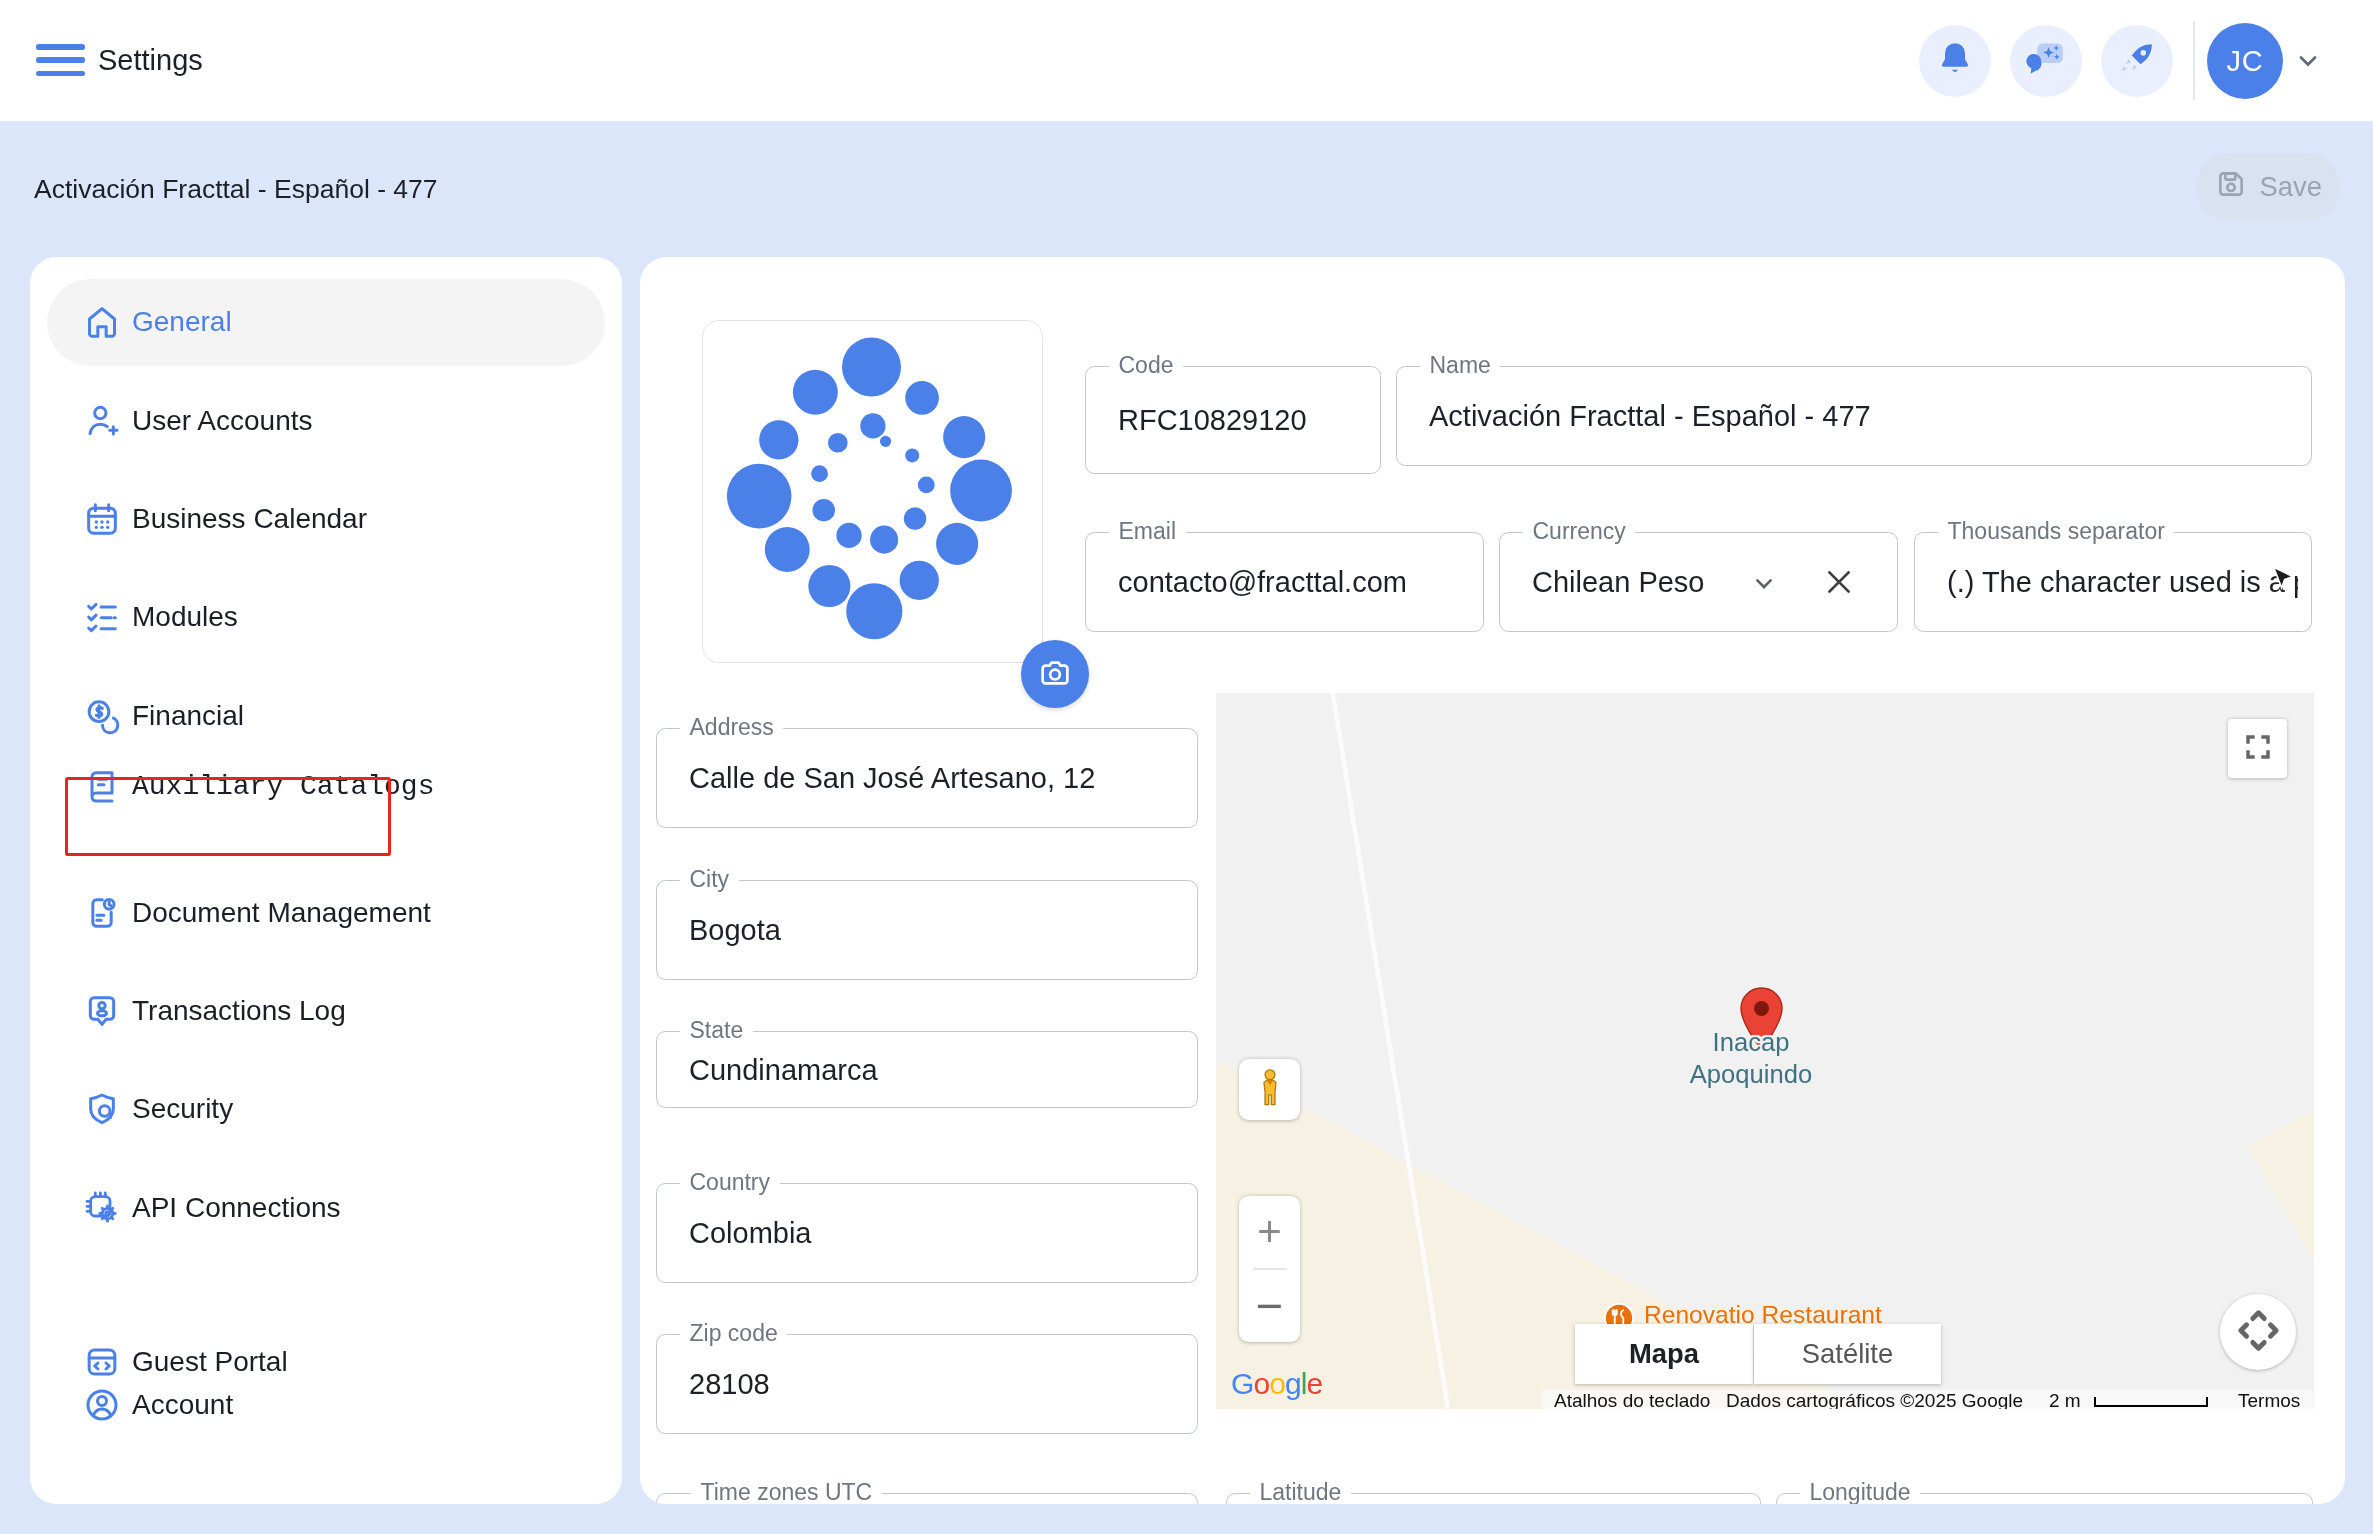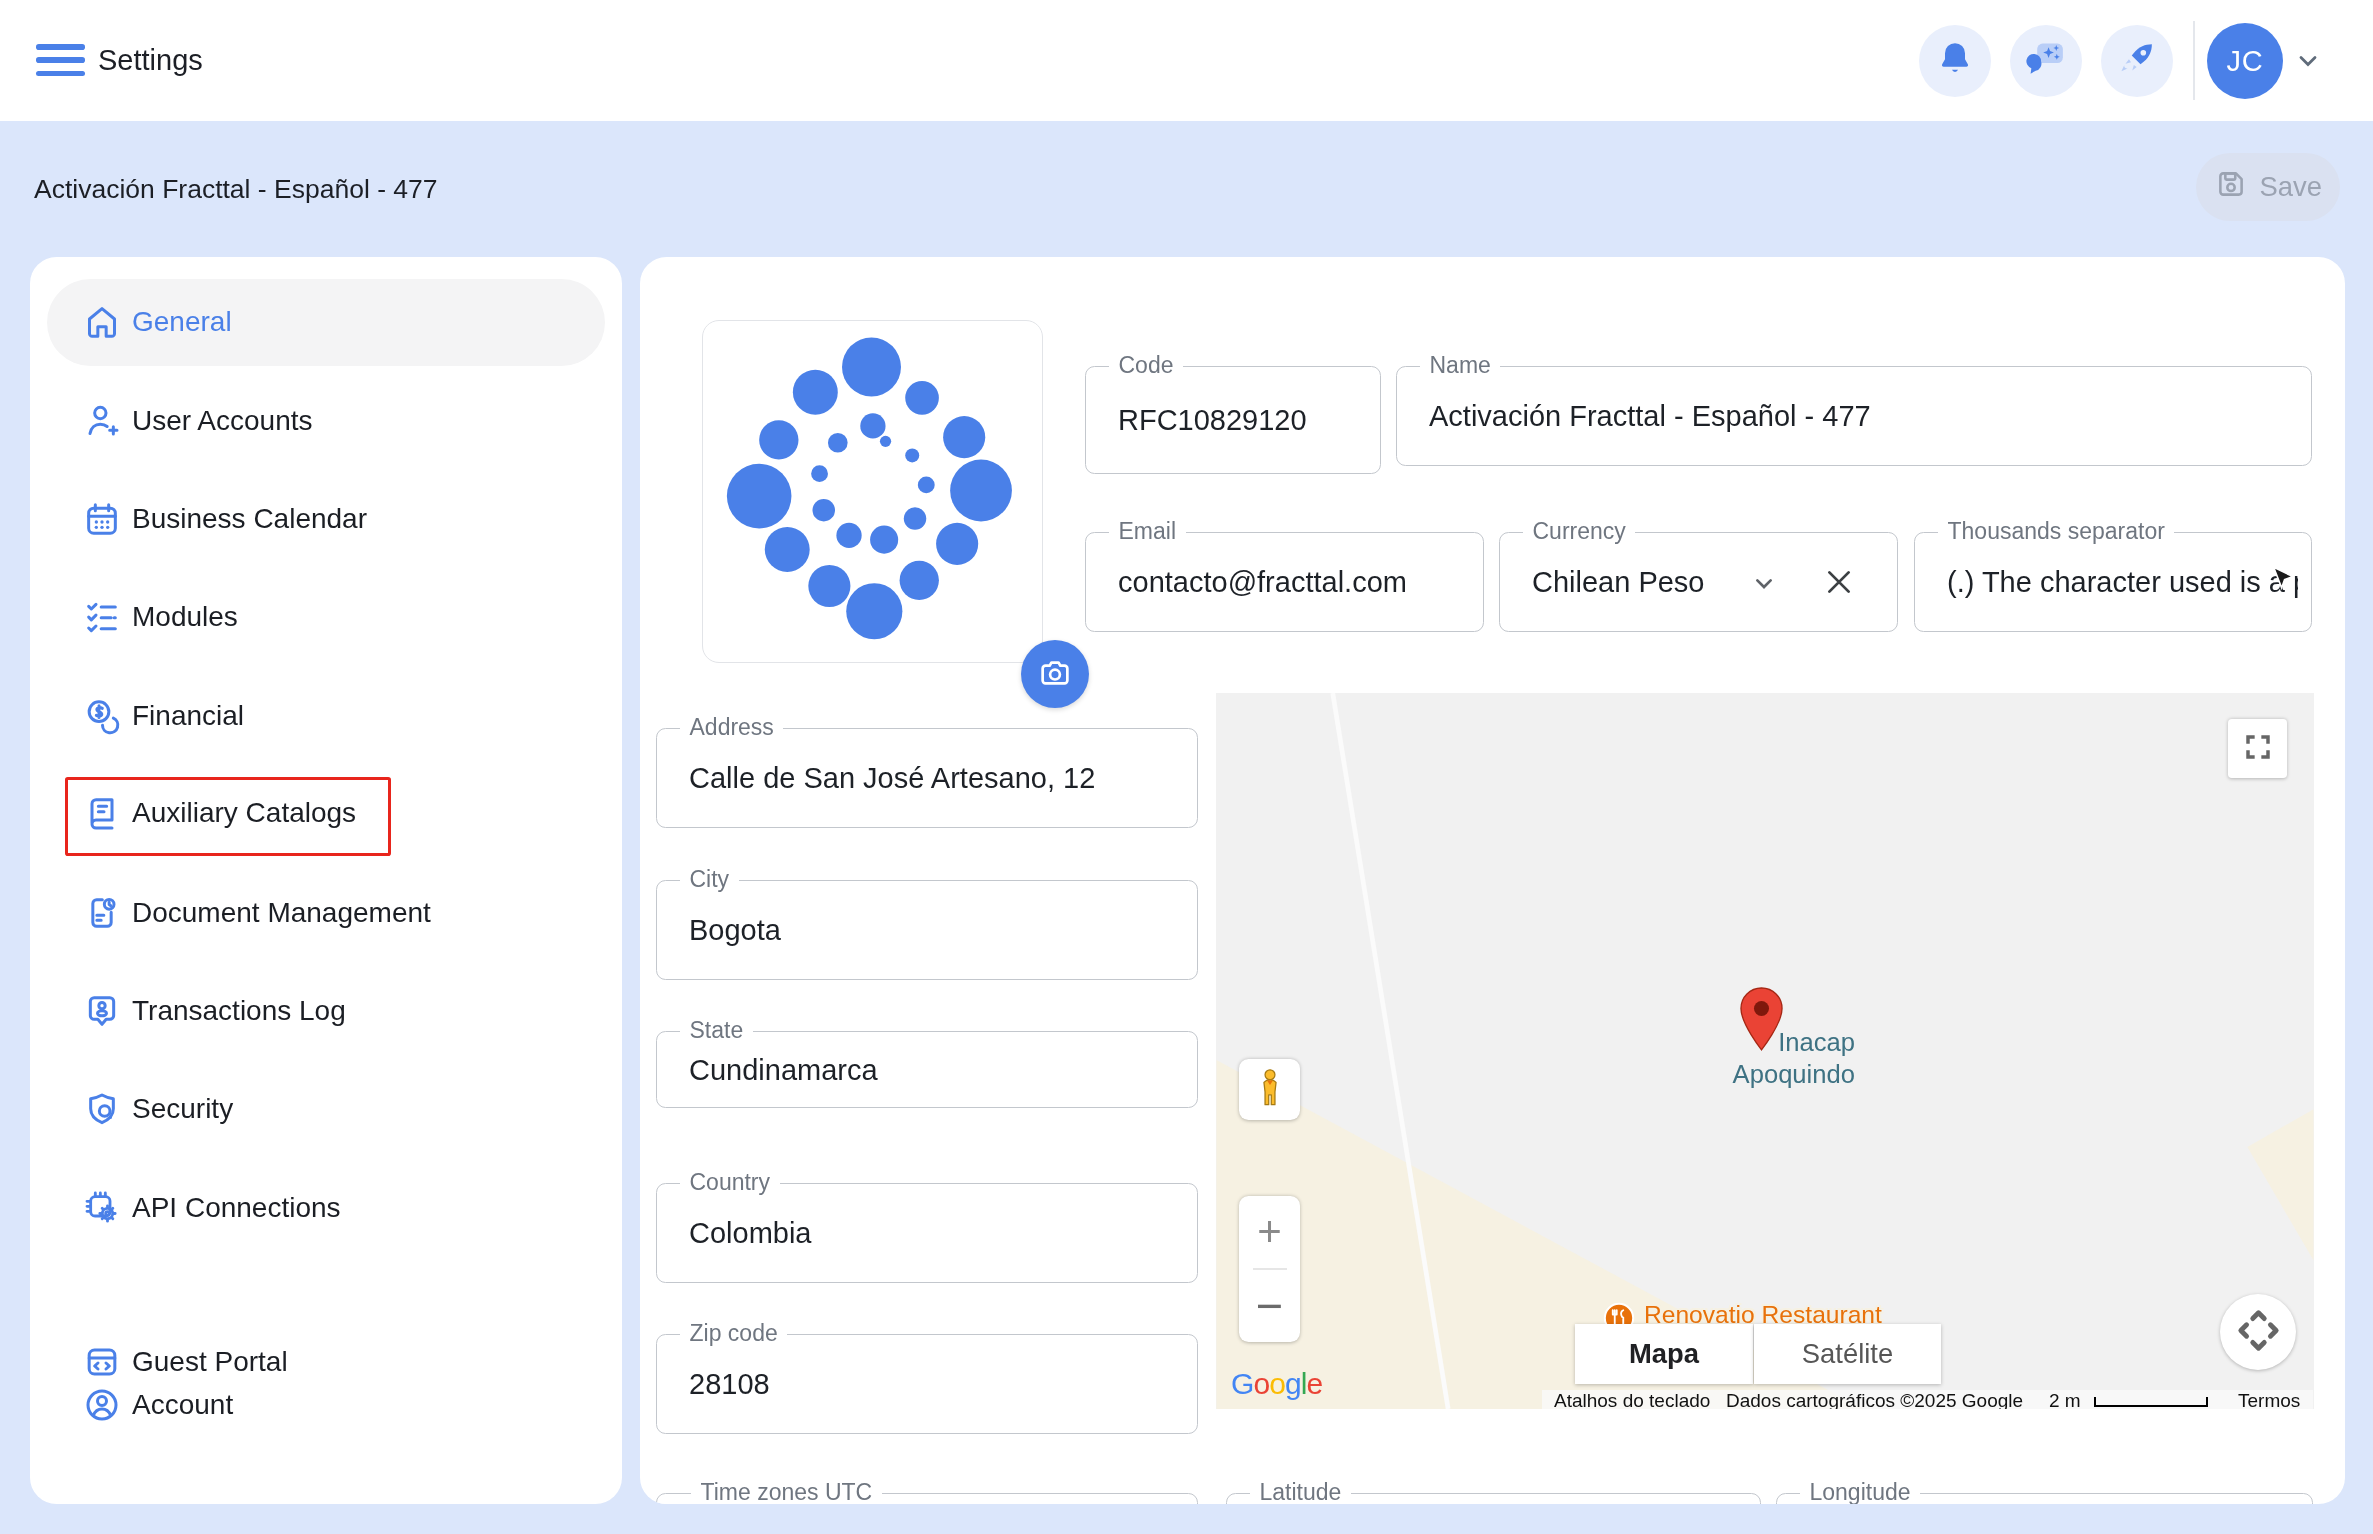--- a/index.html
+++ b/index.html
@@ -45,21 +45,21 @@
   
   .map { position:absolute; left:576px; top:436px; width:1098px; height:716px; background:#f1f1f1; overflow:hidden; }
   .map-search { position:absolute; left:15px; top:23px; width:424px; height:76px; background:#fff; border-radius:3.8px; box-shadow:0 1.9px 7.6px rgba(0,0,0,.25); display:flex; align-items:center; padding:0 23px; }
   .map-search input { border:none; outline:none; flex:1; font-size:26.5px; color:#333; font-family:inherit; }
   .map-search input::placeholder { color:#8a8f94; }
   .fullscreen-btn { position:absolute; left:1012px; top:25.6px; width:59px; height:59px; background:#fff; border-radius:3.8px; box-shadow:0 0.9px 3.8px rgba(0,0,0,.25); display:flex; align-items:center; justify-content:center; cursor:pointer; }
   .pegman { position:absolute; left:23px; top:366px; width:61px; height:61px; background:#fff; border-radius:9.5px; box-shadow:0 0.9px 3.8px rgba(0,0,0,.25); display:flex; align-items:center; justify-content:center; cursor:grab; }
   .zoomctl { position:absolute; left:23px; top:503px; width:61px; height:146px; background:#fff; border-radius:9.5px; box-shadow:0 0.9px 3.8px rgba(0,0,0,.25); display:flex; flex-direction:column; align-items:center; }
   .zoomctl .zbtn { flex:1; width:100%; display:flex; align-items:center; justify-content:center; font-size:42px; color:#8a8a8a; cursor:pointer; }
   .zoomctl .zdiv { width:34px; height:1.9px; background:#e6e6e6; }
-  .gmap-label { position:absolute; font-size:25.6px; font-weight:500; color:#3e7283; text-align:right; line-height:32px;
+  .gmap-label { position:absolute; font-size:25.6px; font-weight:500; color:#3e7283; text-align:center; line-height:32px;
     text-shadow:1.9px 1.9px 0 #f1f1f1,-1.9px -1.9px 0 #f1f1f1,1.9px -1.9px 0 #f1f1f1,-1.9px 1.9px 0 #f1f1f1,0 1.9px 0 #f1f1f1,0 -1.9px 0 #f1f1f1,1.9px 0 0 #f1f1f1,-1.9px 0 0 #f1f1f1; }
   .poi-label { position:absolute; left:428px; top:608px; font-size:24.6px; font-weight:500; color:#e8710a; white-space:nowrap;
     text-shadow:1.9px 1.9px 0 #f6f1e2,-1.9px -1.9px 0 #f6f1e2,1.9px -1.9px 0 #f6f1e2,-1.9px 1.9px 0 #f6f1e2; }
   .mapbtn { position:absolute; top:631px; height:60px; background:#fff; box-shadow:0 0.9px 3.8px rgba(0,0,0,.25); display:flex; align-items:center; justify-content:center; font-size:27.4px; cursor:pointer; }
   .mapbtn.mapa { left:359px; width:178px; font-weight:bold; color:#202124; }
   .mapbtn.sat { left:538px; width:187px; color:#565656; }
   .panctl { position:absolute; left:1004px; top:601px; width:76px; height:76px; border-radius:50%; background:#fff; box-shadow:0 0.9px 3.8px rgba(0,0,0,.25); display:flex; align-items:center; justify-content:center; cursor:pointer; }
   .attr-band { position:absolute; left:326px; top:697px; width:771px; height:21px; background:rgba(250,250,250,.78); }
   .attr-item { position:absolute; top:697px; font-size:19px; color:#111; white-space:nowrap; }
   .scalebar { position:absolute; left:878px; top:704px; width:114px; height:9.5px; border-left:2.8px solid #000; border-right:2.8px solid #000; border-bottom:2.8px solid #000; }
@@ -186,21 +186,21 @@
       <svg width="40" height="40" viewBox="0 0 24 24" fill="none" stroke="#4a80e8" stroke-width="1.8" stroke-linecap="round">
           <circle cx="10.2" cy="9.4" r="5.9"></circle>
           <path d="M10.2 5.9v7M12.2 7.4c-2.4-1.3-4.4.6-2.6 1.7l1.6.9c1.8 1-.2 2.9-2.6 1.6"></path>
           <path d="M18.9 13.2a5 5 0 1 1-6.1-4.9" opacity="0"></path>
           <path d="M18.8 13.3a4.6 4.6 0 1 1-6.5 4.2"></path>
         </svg>
     </span>
     <span class="slabel">Financial</span>
   </div>
 
-  <div class="side-item" style="top:507px;">
+  <div class="side-item" style="top:480px;font-family:Liberation Mono, monospace;">
     <span class="sicon">
       <svg width="40" height="40" viewBox="0 0 24 24" fill="none" stroke="#4a80e8" stroke-width="1.8" stroke-linecap="round" stroke-linejoin="round">
           <path d="M6 18V6.5A2.5 2.5 0 0 1 8.5 4H18v12.2H8.4A2.4 2.4 0 0 0 6 18.6 2.4 2.4 0 0 0 8.4 21H18"></path>
           <path d="M9.8 8h5M9.8 11.2h3.4"></path>
         </svg>
     </span>
     <span class="slabel">Auxiliary Catalogs</span>
   </div>
 
   <div class="side-item" style="top:607px;padding-left:28px;">

